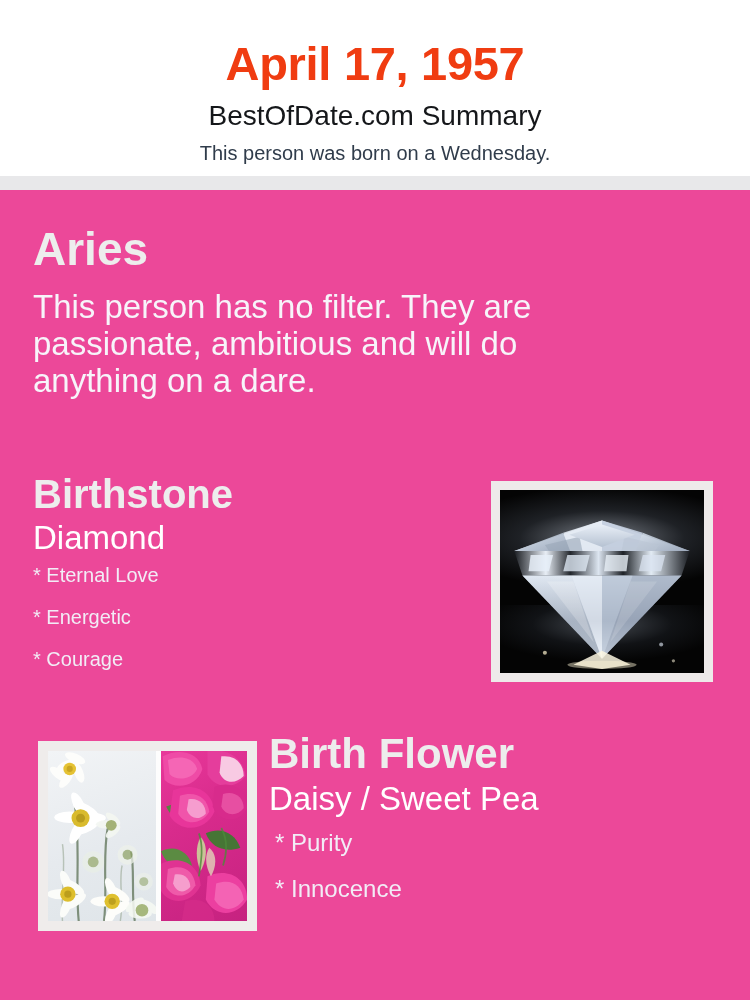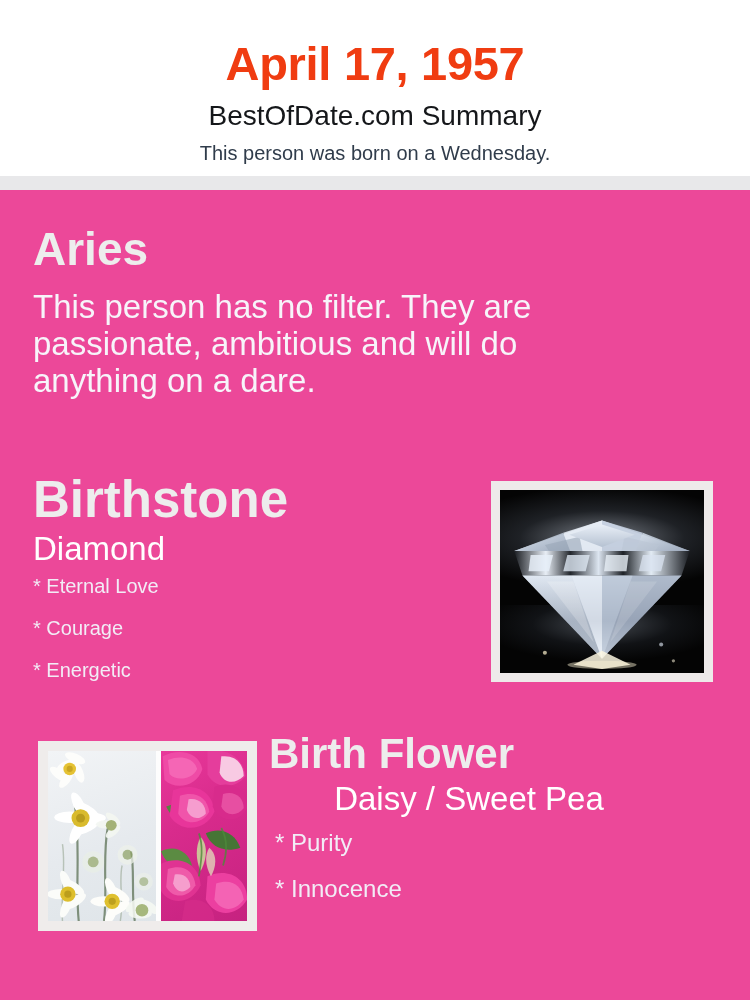--- a/index.html
+++ b/index.html
@@ -101,21 +101,21 @@
   }
 
   
   .stone-block {
     position: absolute;
     left: 33px;
     top: 284px;
     width: 430px;
   }
   .section-head {
-    font-size: 51px;
+    font-size: 40px;
     font-weight: bold;
     color: #ededed;
     line-height: 1.0;
     margin: 0;
   }
   .section-sub {
     font-size: 33px;
     font-weight: normal;
     color: #ffffff;
     line-height: 1.05;
@@ -244,21 +244,20 @@
     margin: 0;
     white-space: nowrap;
   }
   .flower-sub {
     font-size: 33px;
     font-weight: normal;
     color: #ffffff;
     line-height: 1.05;
     margin: 7px 0 0 0;
     white-space: nowrap;
-    text-align: center;
   }
   .flower-traits {
     list-style: none;
     margin: 14px 0 0 0;
     padding: 0 0 0 6px;
   }
   .flower-traits li {
     font-size: 24px;
     font-weight: normal;
     color: #f2ecf6;
@@ -285,22 +284,22 @@
     <div class="zodiac">
       <div class="zodiac-name">Aries</div>
       <div class="zodiac-desc">This person has no filter. They are passionate, ambitious and will do anything on a dare.</div>
     </div>
 
     <div class="stone-block">
       <div class="section-head">Birthstone</div>
       <div class="section-sub">Diamond</div>
       <ul class="trait-list">
         <li>* Eternal Love</li>
+        <li>* Energetic</li>
         <li>* Courage</li>
-        <li>* Energetic</li>
       </ul>
     </div>
 
     <div class="stone-frame">
       <div class="stone-img">
         <div class="gem-glow"></div>
         <div class="gem-reflect"></div>
         <svg class="gem-svg" viewBox="0 0 200 180" preserveAspectRatio="none">
           <defs>
             <linearGradient id="crownA" x1="0" y1="0" x2="0" y2="1">

